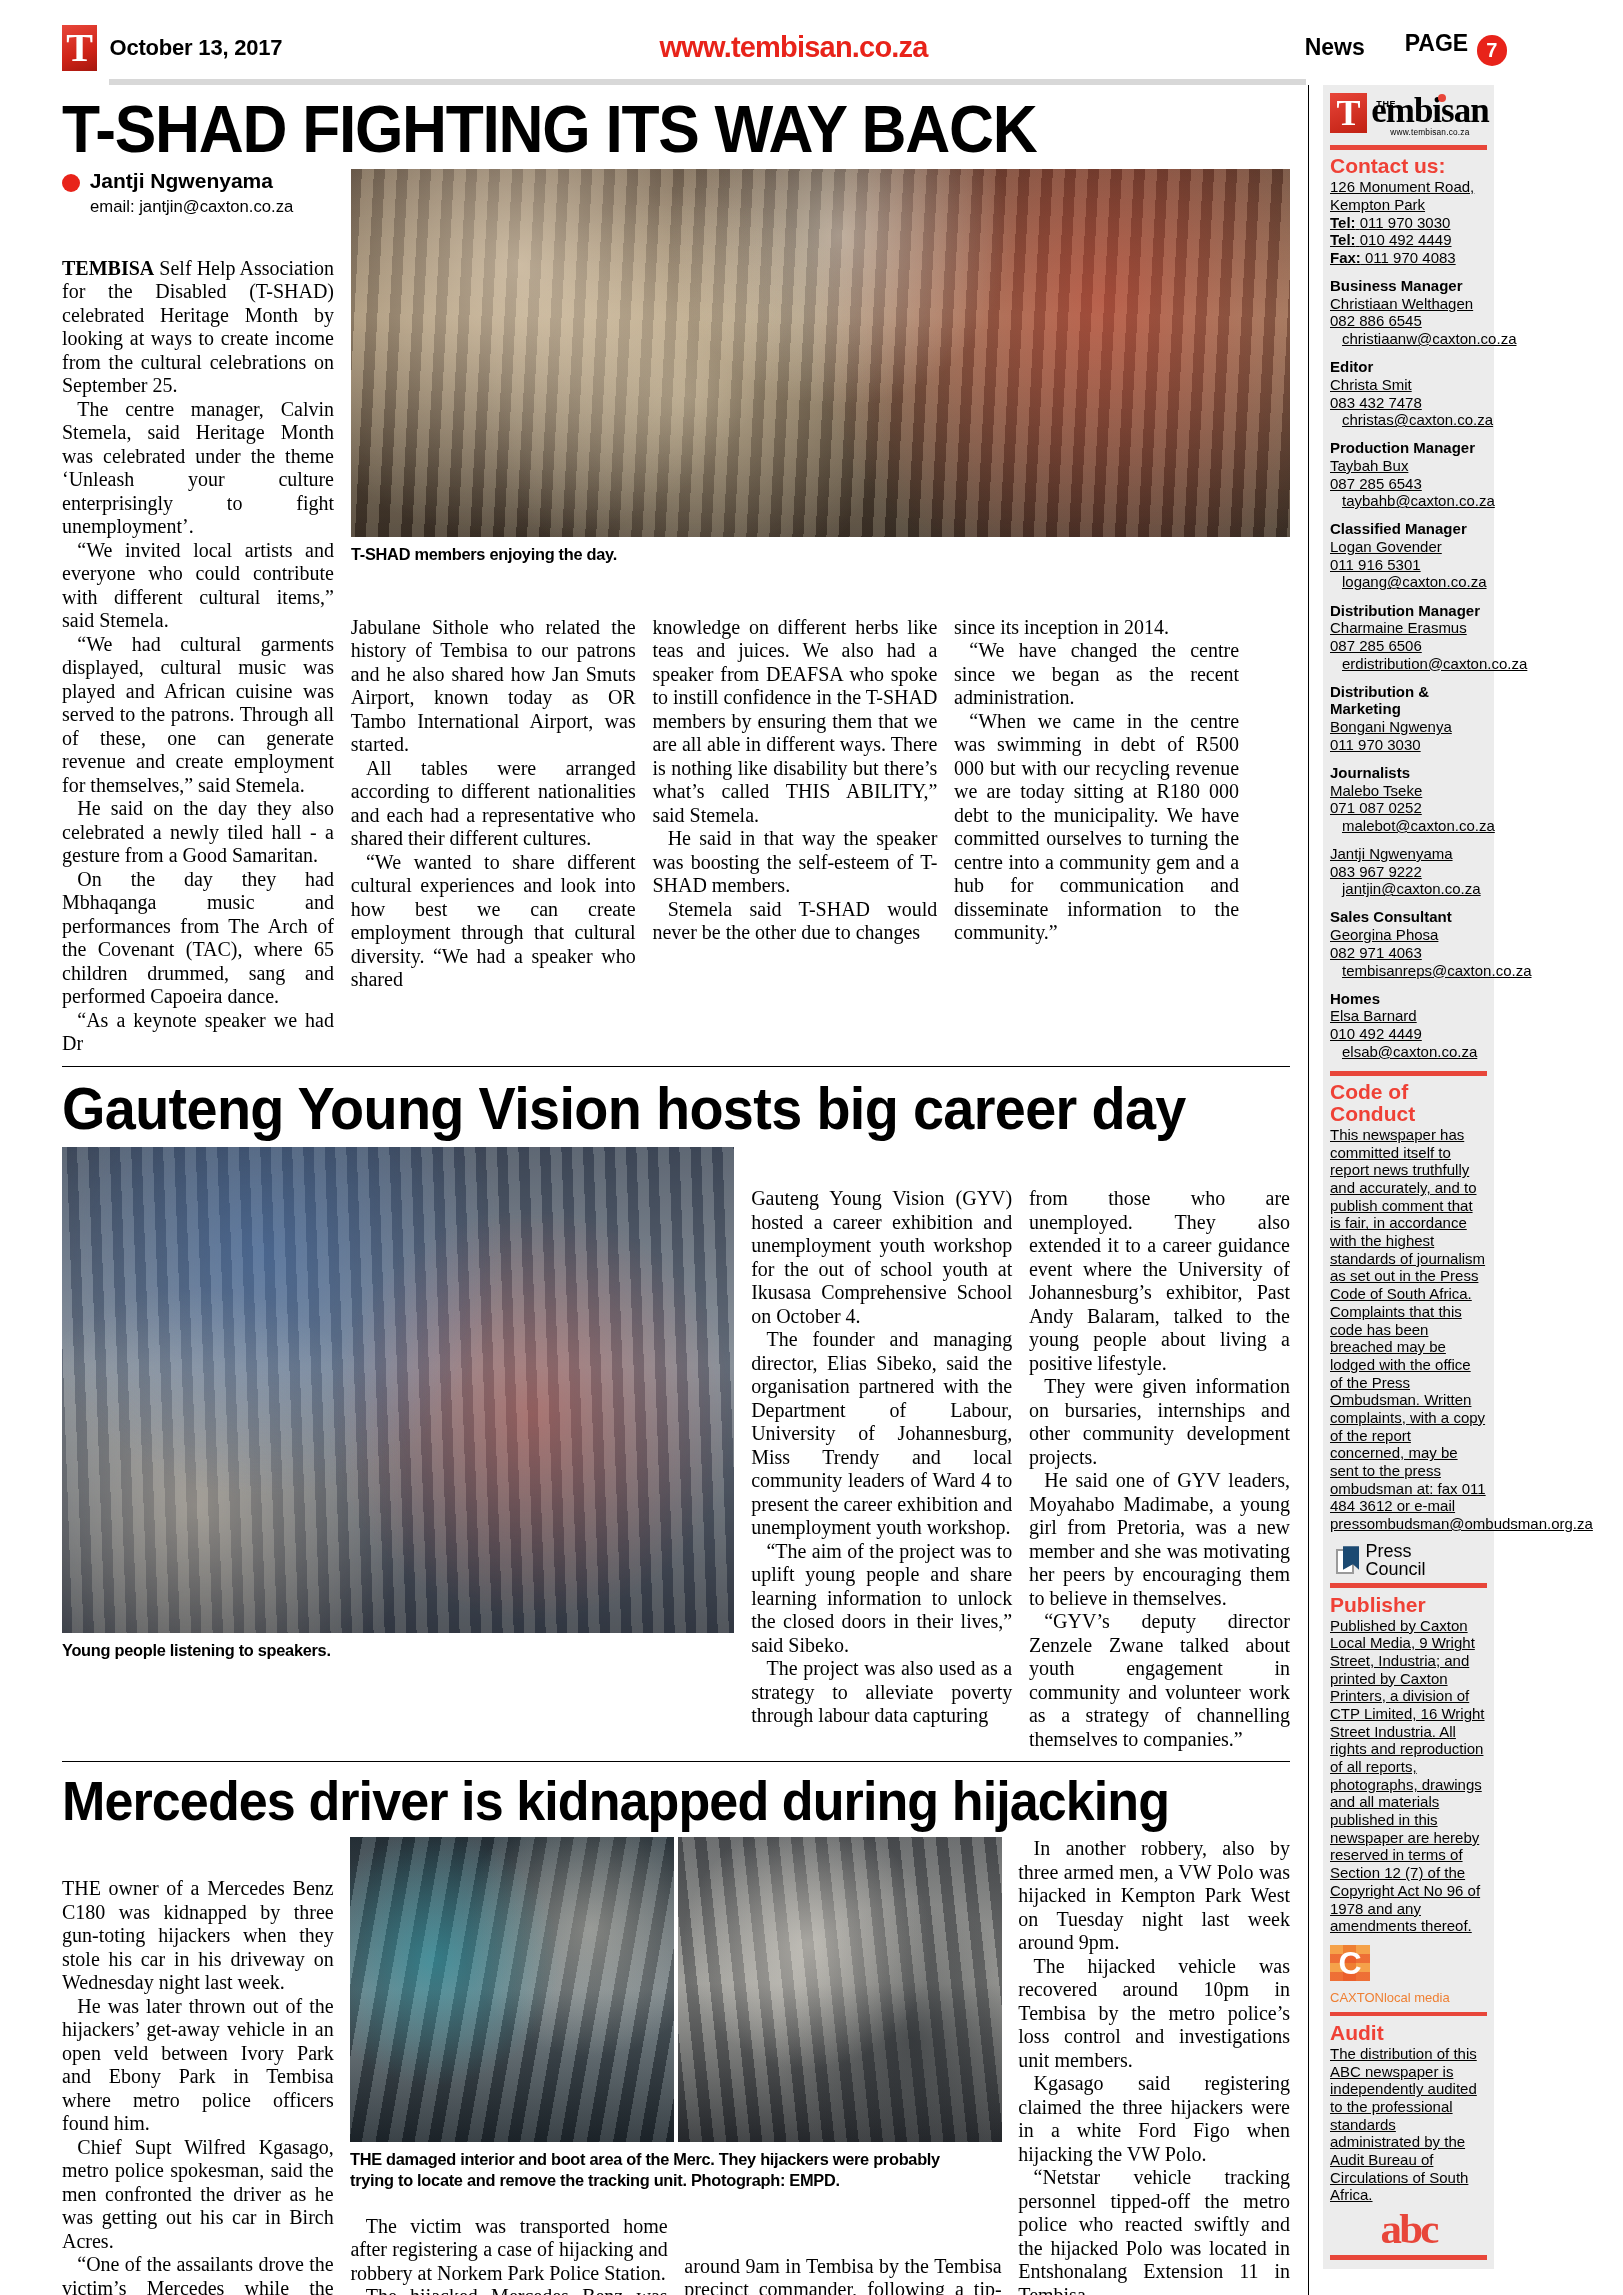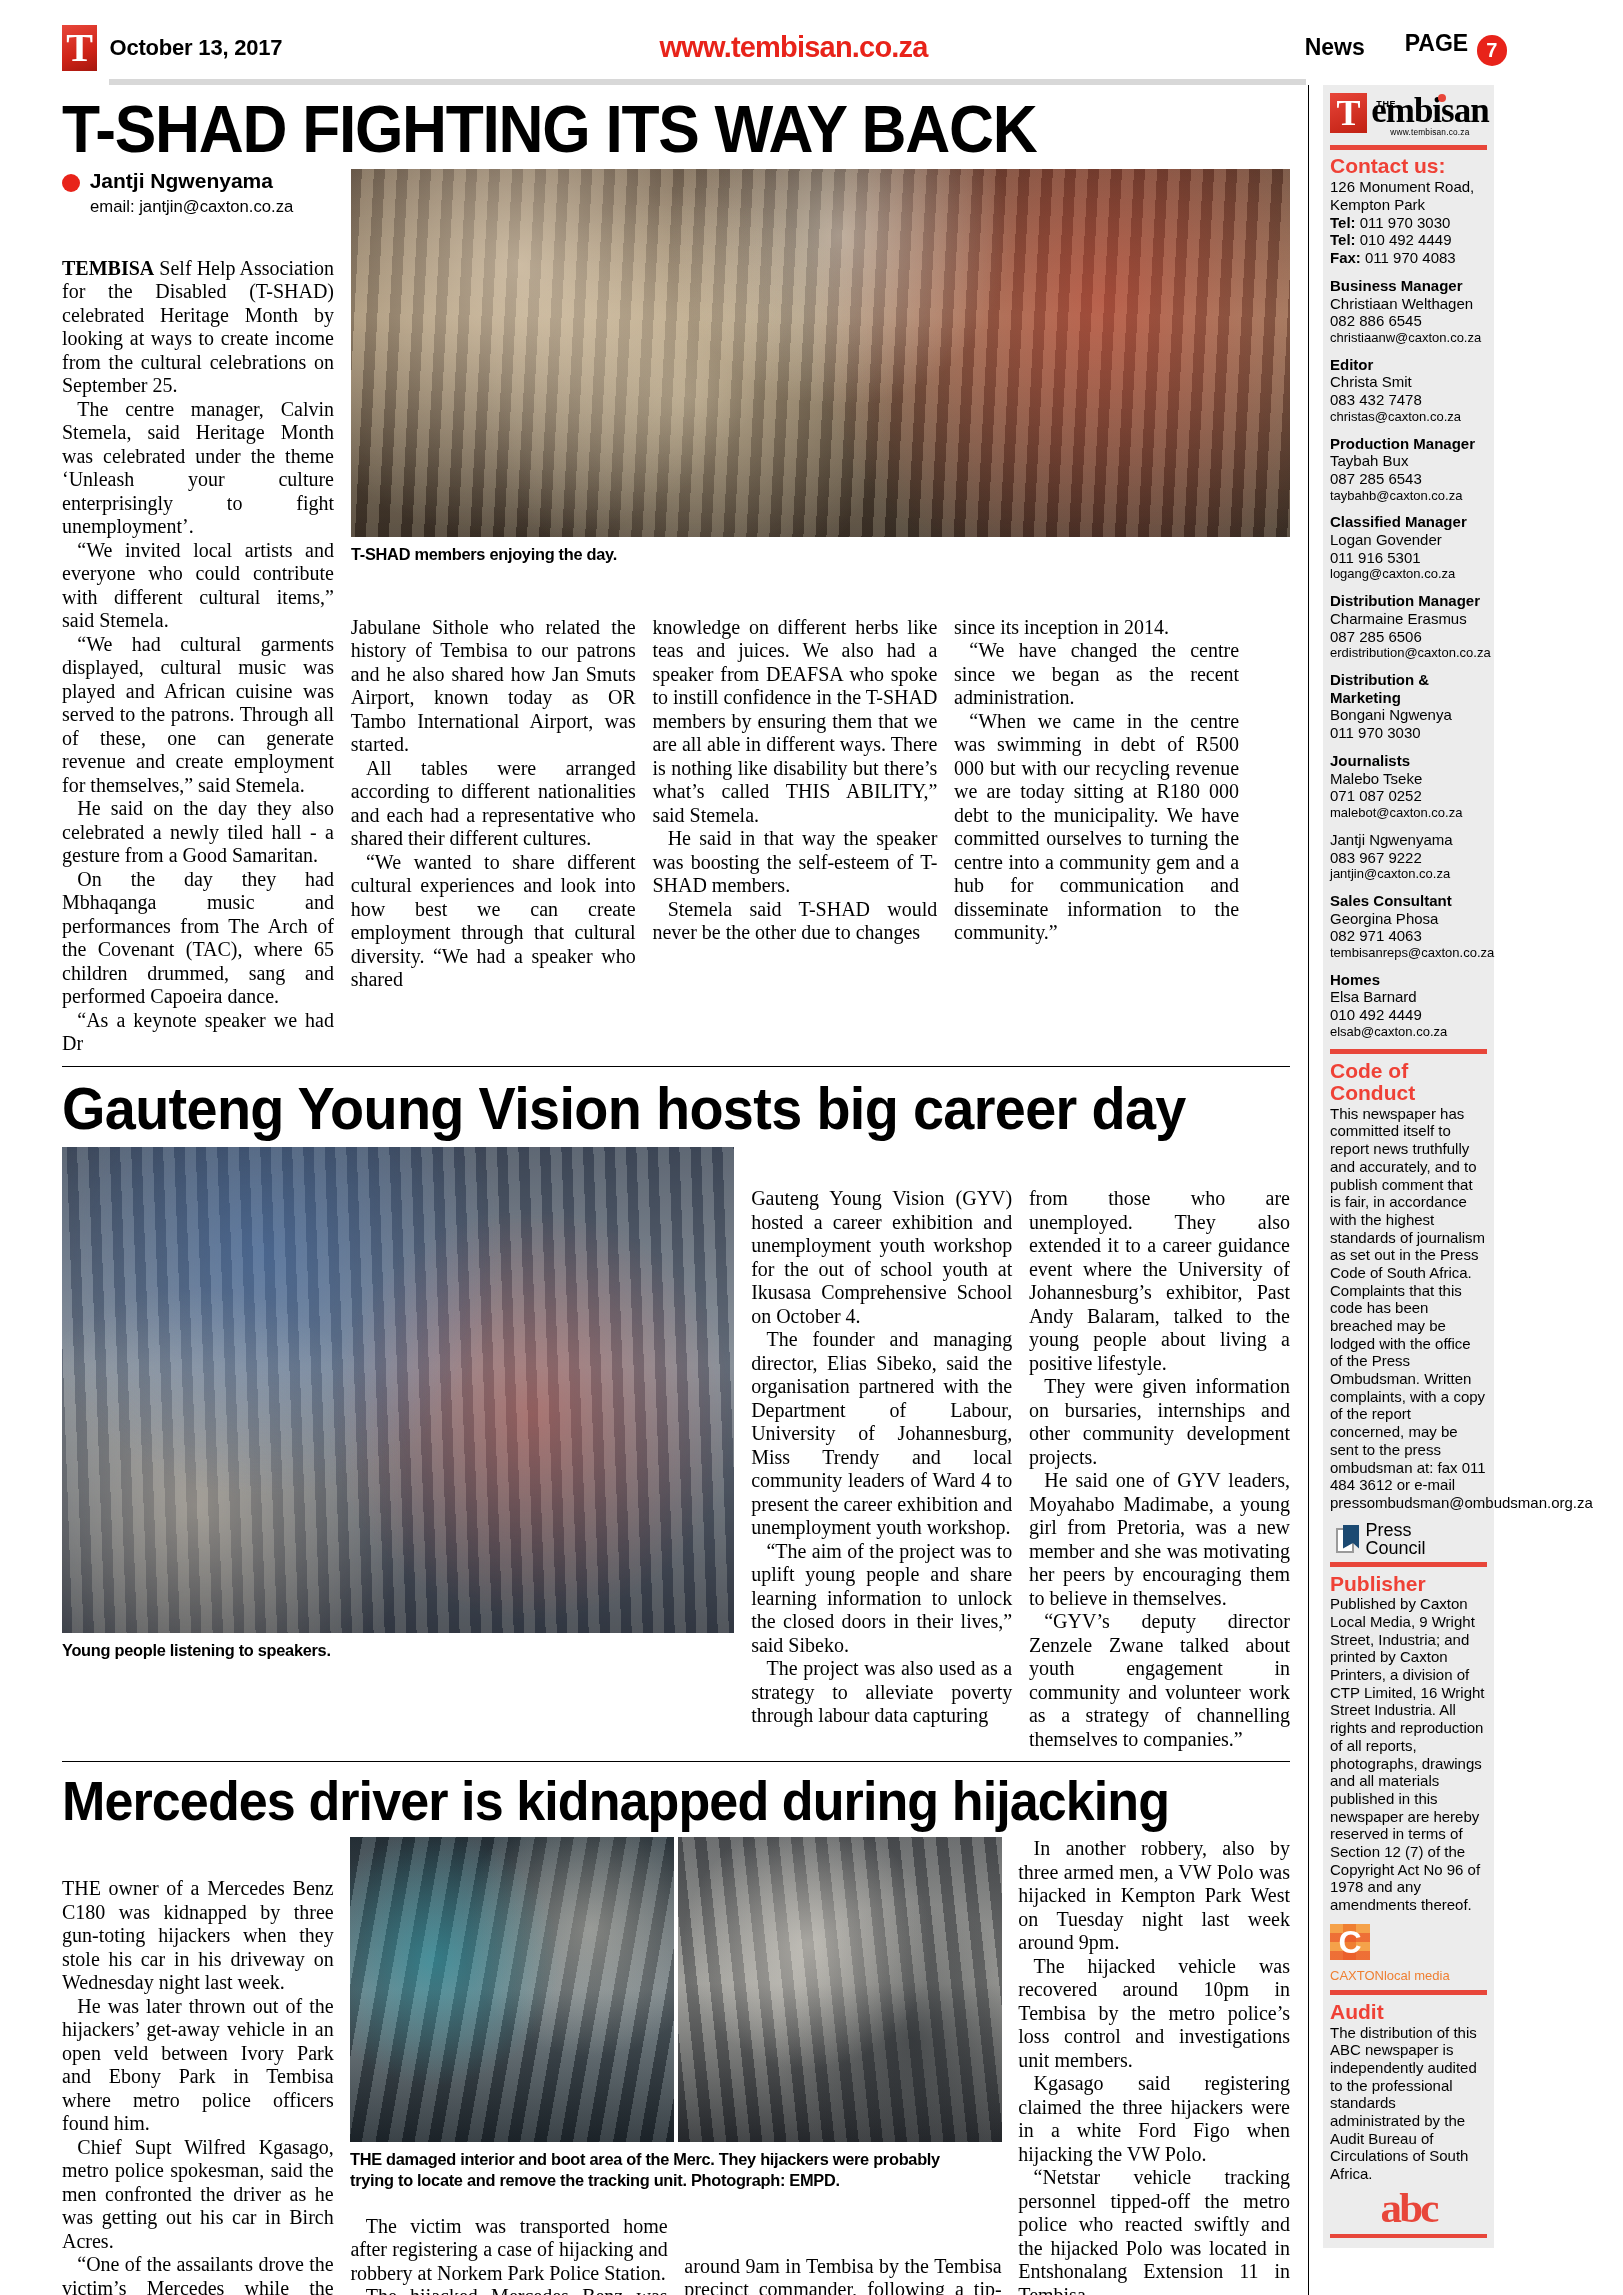--- a/index.html
+++ b/index.html
@@ -149,22 +149,22 @@
     position:absolute; width:8.3px;height:8.3px;border-radius:50%;
     background:#e8463a; top:0.7px; left:67px;
   }
   .mast-url{
     font-family:"Liberation Sans",sans-serif; font-size:8.3px; letter-spacing:0.2px;
     text-align:center; margin-top:-2.1px;
   }
   .redrule { height: 4.9px; background: #e8463a; margin: 4.9px 0 5.6px; }
   .rail-h { color:#ef4136; font-family:"Liberation Sans",sans-serif; font-weight:bold; font-size:21px; line-height:1.05; margin-bottom:0.7px;}
   .rail-sub { font-family:"Liberation Sans",sans-serif; font-weight:bold; font-size:15px; line-height:1.18;}
-  .rail-txt { font-family:"Liberation Sans",sans-serif; font-size:15px; line-height:1.18;}
-  .rail-txt.sm { font-size:13px; }
+  .rail-txt { font-family:"Liberation Sans",sans-serif; font-size:15px; line-height:1.18;text-decoration:underline;}
+  .rail-txt.sm { font-size:15px;margin-left:12px; }
   .rail-blk { margin-bottom: 10.4px; }
   .rail-pair b{ font-family:"Liberation Sans",sans-serif; font-weight:bold;}
 
   .presscouncil{ display:flex; align-items:center; gap:4.9px; margin: 7px 0 2.8px 5.6px;}
   .pc-mark{ width:25px;height:29px; position:relative; flex:0 0 auto;}
   .pc-mark i{ position:absolute; display:block; }
   .pc-mark i.a{ left:0; top:2.8px; width:18px;height:25px; border:2.1px solid #9a9a9a; background:#fff;}
   .pc-mark i.b{ left:7px; top:0; width:16.7px;height:23.6px; background:#1c4a72; clip-path: polygon(0 0,100% 0,100% 100%,62% 76%,0 100%);}
   .pc-txt{ font-family:Liberation Sans, sans-serif; font-size:18px; line-height:0.98;}
 

